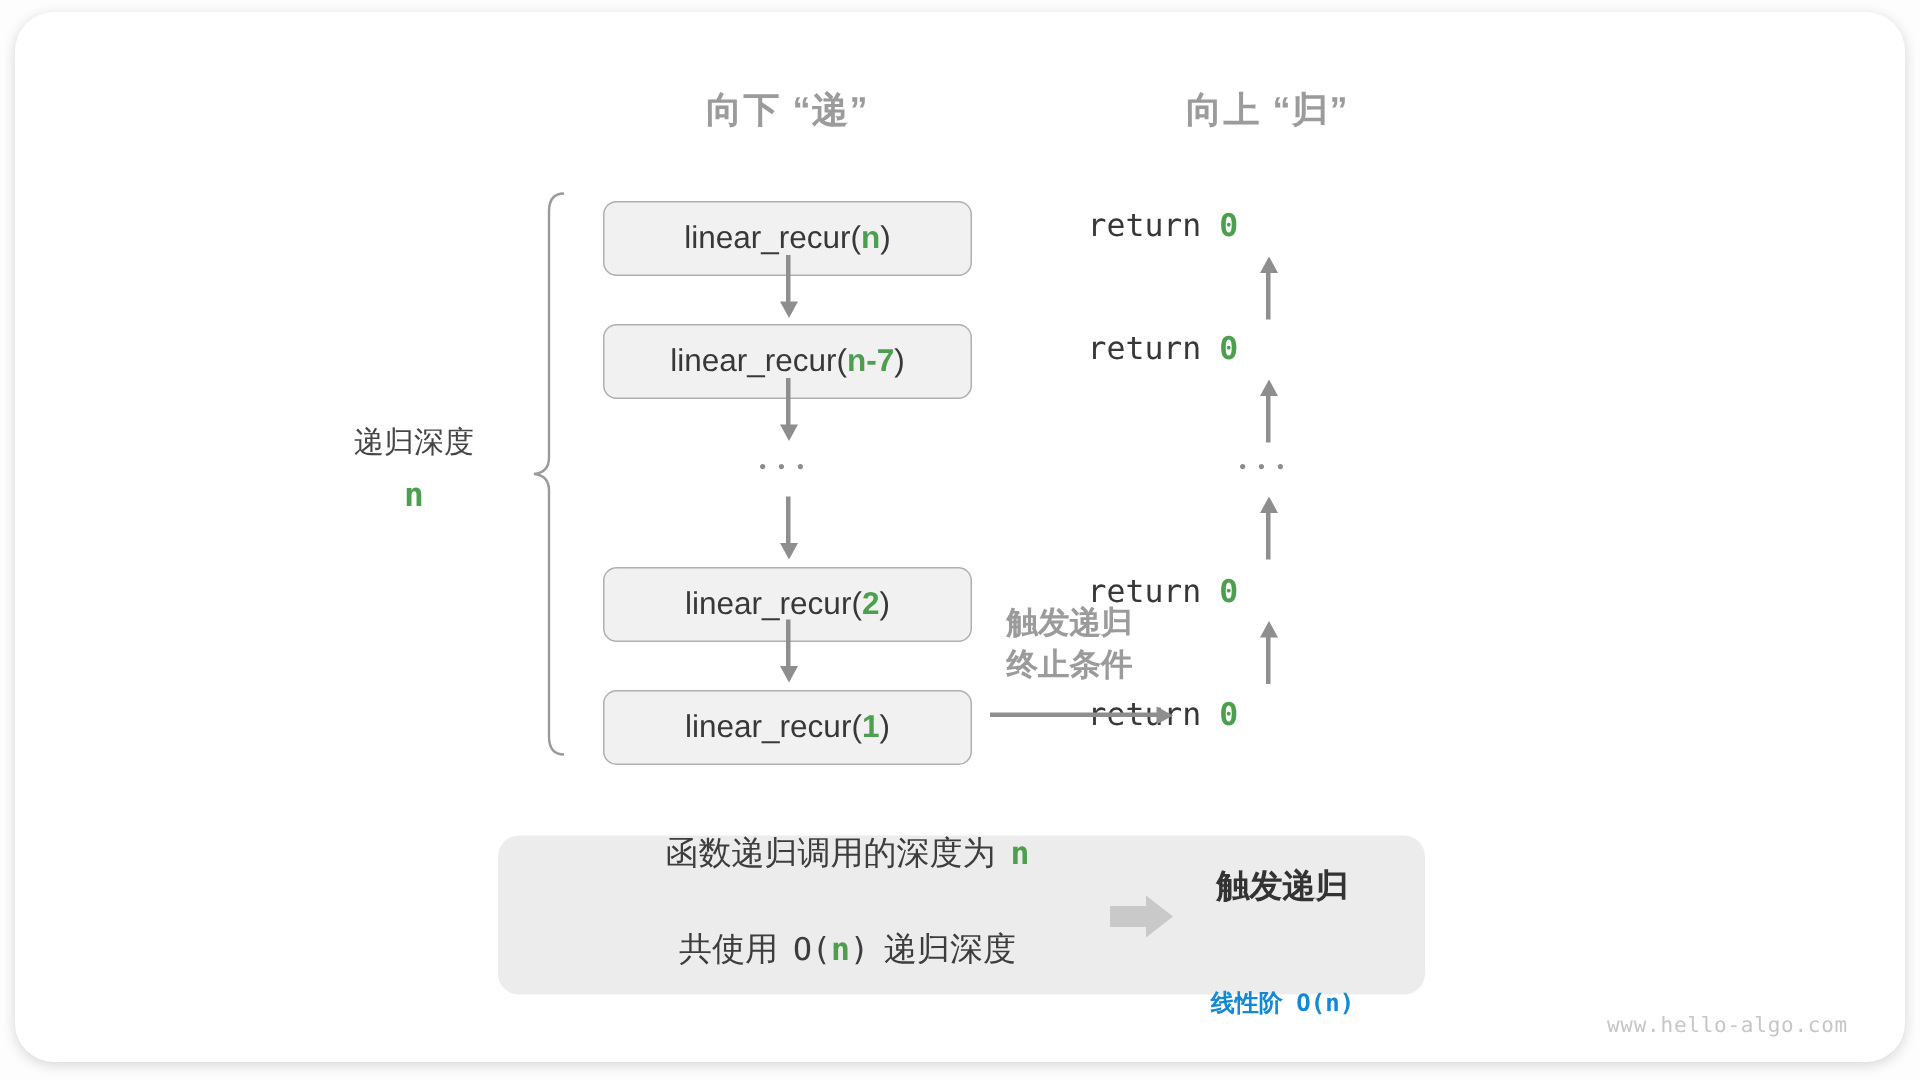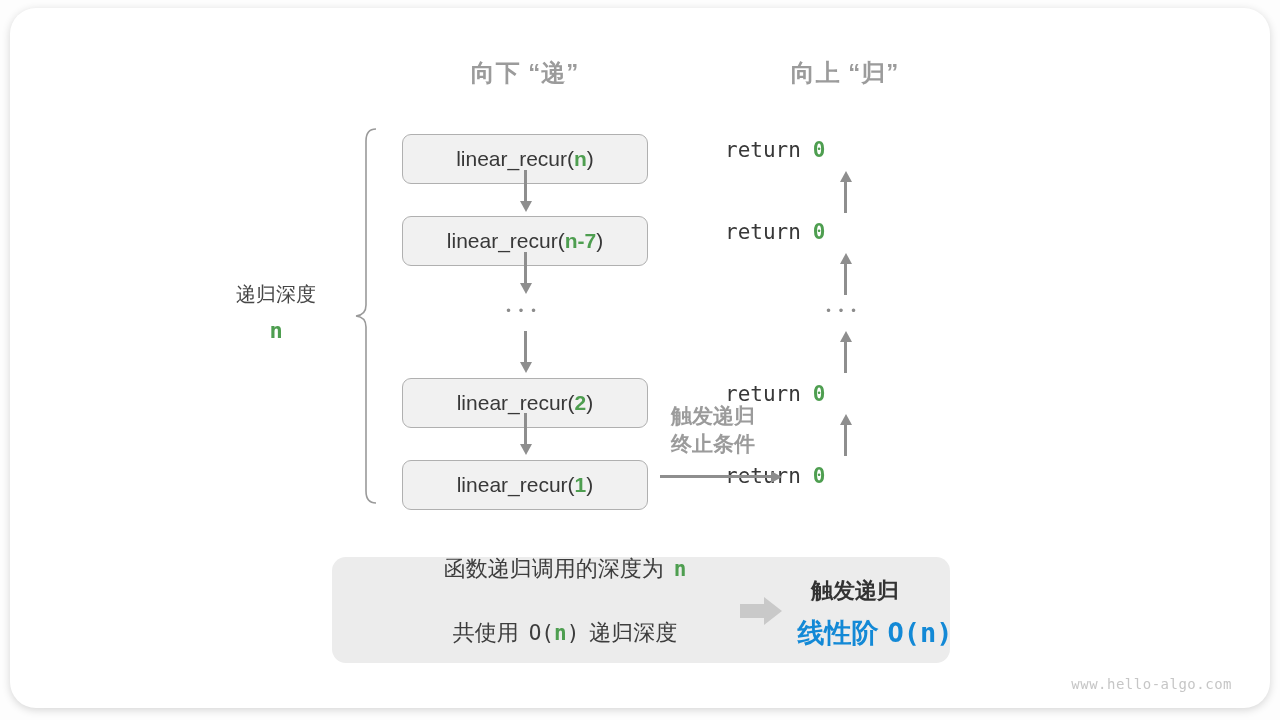--- a/index.html
+++ b/index.html
@@ -60,21 +60,21 @@
     font-size:21px;font-weight:bold;color:#9b9b9b;line-height:28px;
   }
   .summary-box{
     left:332px;top:557px;width:618px;height:106px;
     background:#ececec;border-radius:14px;
   }
   .sum-line{left:360px;width:410px;text-align:center;font-size:22px;color:#3d3d3d;}
   .sum-line .mono{font-size:21px;}
   .sum-line .lead{margin-left:10px;}
   .sum-title{left:755px;width:200px;text-align:center;font-size:22px;font-weight:bold;color:#333333;}
-  .sum-value{left:775px;width:200px;text-align:center;font-size:27px;font-weight:bold;color:var(--blue);}
+  .sum-value{left:755px;width:200px;text-align:center;font-size:16px;font-weight:bold;color:var(--blue);margin-top:44px;}
   .sum-value .mono{margin-left:9px;font-weight:bold;}
   .big-arrow .stem{position:absolute;left:0;top:7px;width:24px;height:14px;background:#c9c9c9;}
   .big-arrow .head{
     position:absolute;left:24px;top:0;width:0;height:0;
     border-top:14px solid transparent;border-bottom:14px solid transparent;
     border-left:18px solid #c9c9c9;
   }
   .watermark{
     right:48px;top:676px;font-size:14px;color:#c6c6c6;letter-spacing:0.5px;
   }

